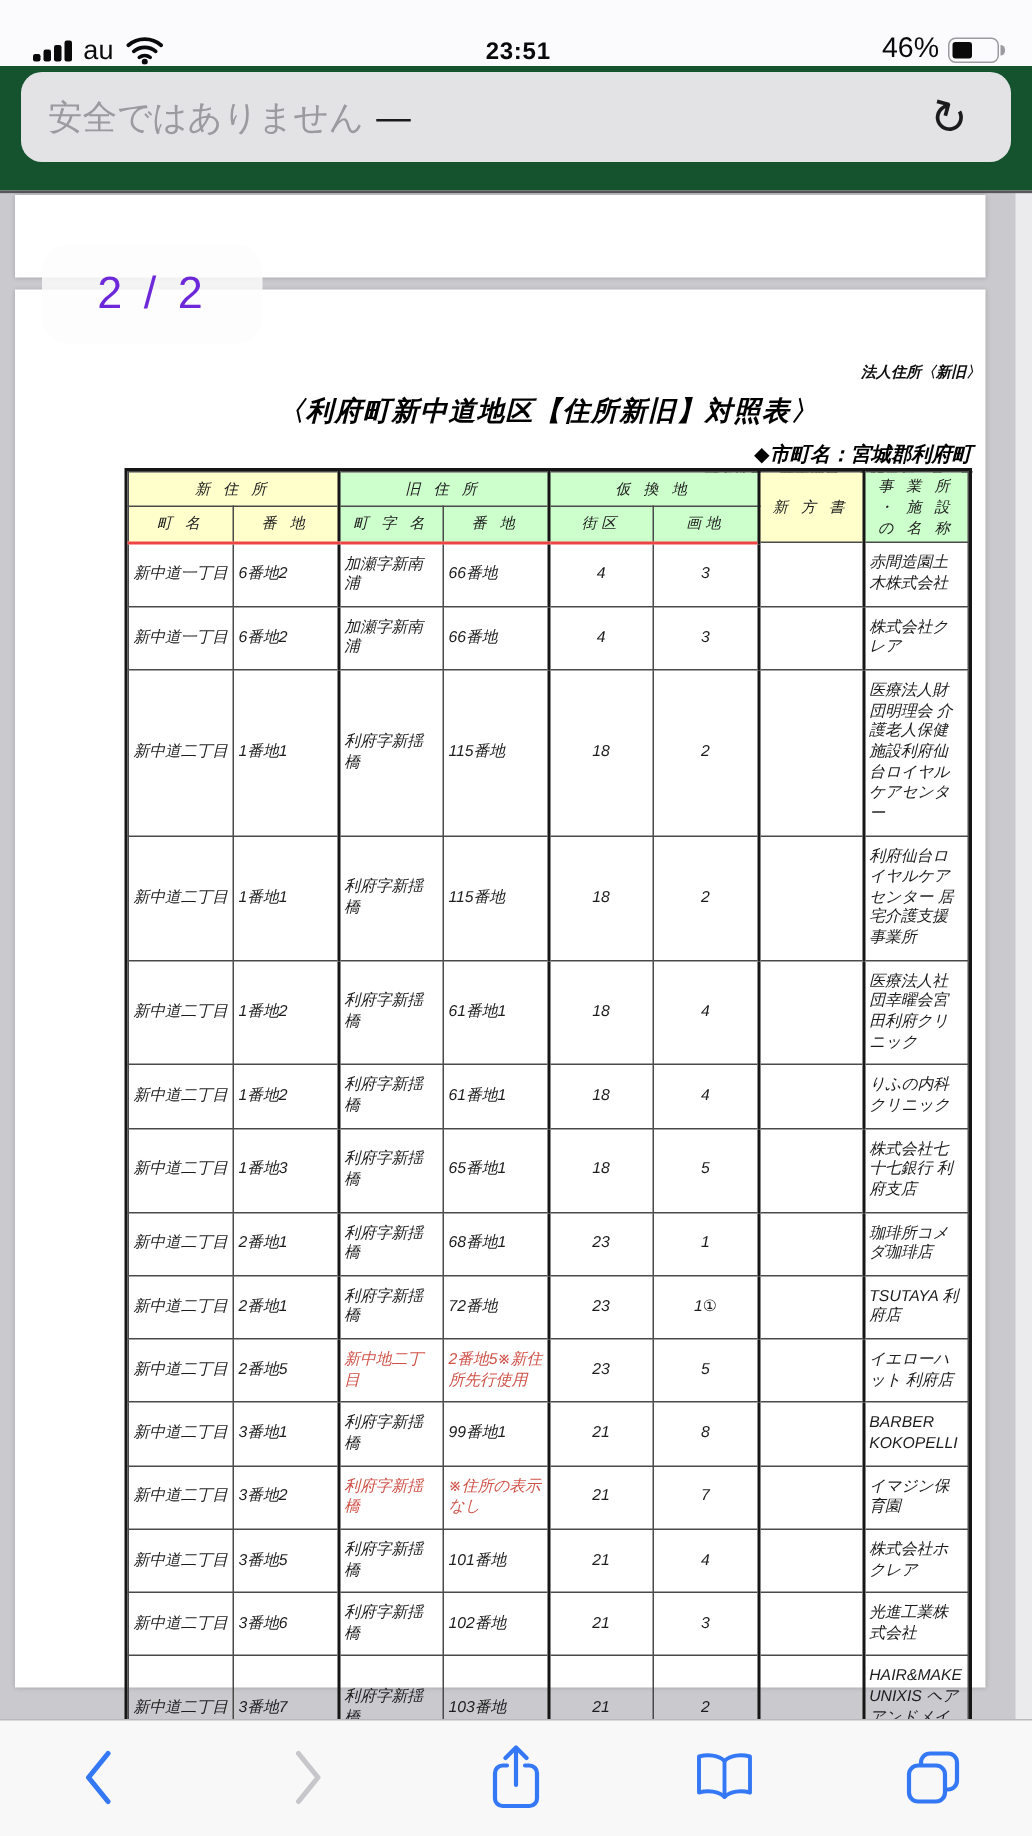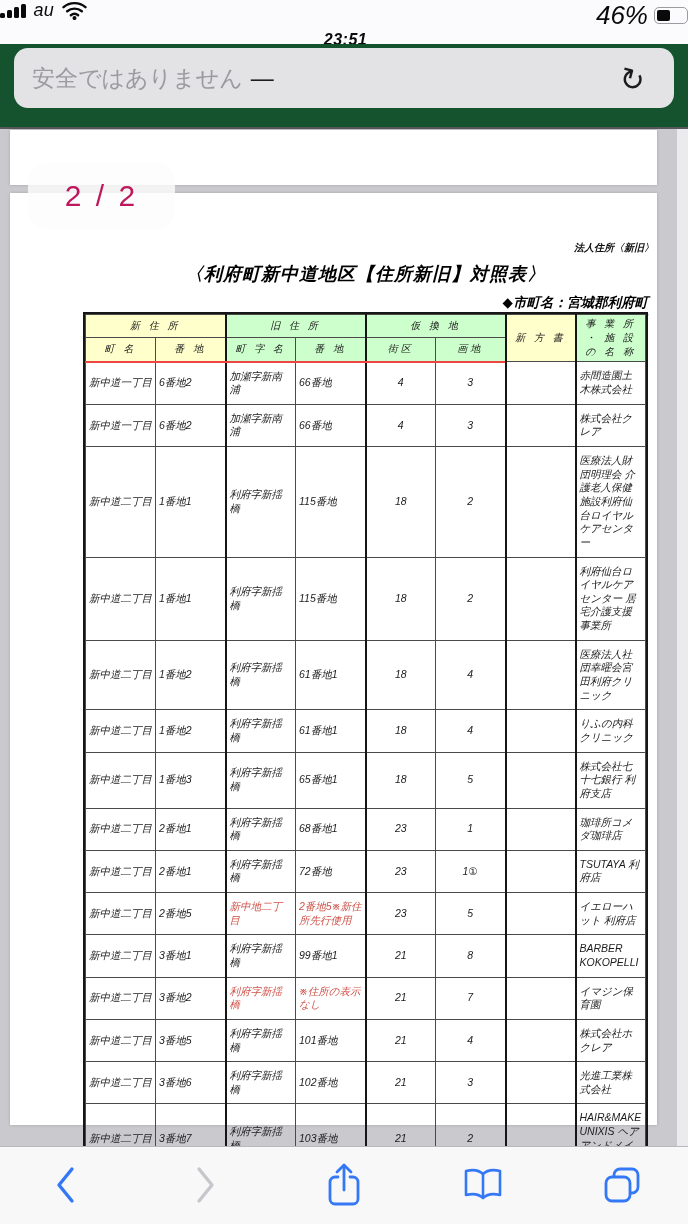--- a/index.html
+++ b/index.html
@@ -1,50 +1,50 @@
 <!DOCTYPE html>
 <html><head>
 <meta charset="utf-8">
 <style>
   * { box-sizing: border-box; margin: 0; padding: 0; }
   html,body { background:#000; }
   body { font-family:"Liberation Sans","DejaVu Sans",sans-serif; }
   .screen { position:relative; width:688px; height:1224px; margin:0 auto; background:#fbfbfd; overflow:hidden; }
 
   
-  .status-bar { position:absolute; top:0; left:0; right:0; height:44px; display:flex; align-items:flex-start; justify-content:space-between; padding:0 0; color:#0a0a0a;font-style:italic; }
+  .status-bar { position:absolute; top:0; left:0; right:0; height:44px; display:flex; align-items:flex-end; justify-content:space-between; padding:0 22px; color:#0a0a0a; }
   .sb-left { display:flex; align-items:center; gap:8px; width:220px; }
   .signal { display:flex; align-items:flex-end; gap:2.5px; height:15px; }
   .signal i { display:block; width:4.5px; background:#0a0a0a; border-radius:1.5px; }
   .signal .b1{height:5px} .signal .b2{height:8px} .signal .b3{height:11px} .signal .b4{height:14px}
   .carrier { font-size:18px; letter-spacing:.2px; }
   .sb-time { position:absolute; left:3px; right:0; text-align:center; font-size:16px; font-weight:bold; letter-spacing:.5px; pointer-events:none;margin-top:31px; }
   .sb-right { display:flex; align-items:center; gap:6px; justify-content:flex-end; width:220px; }
-  .batt-pct { font-size:26px;margin-left:40px; }
+  .batt-pct { font-size:19px;margin-left:40px; }
   .battery { position:relative; width:34px; height:17px; border:1.5px solid #9b9ba0; border-radius:5px; padding:2px; }
   .battery-fill { display:block; height:100%; background:#0a0a0a; border-radius:2px; }
   .battery-nub { position:absolute; right:-5px; top:4.5px; width:3px; height:7px; background:#9b9ba0; border-radius:0 3px 3px 0; }
 
   
   .chrome { position:absolute; top:44px; left:0; right:0; height:83px; background:#14532d; }
   .url-pill { position:absolute; left:14px; right:14px; top:4px; height:60px; background:#e3e3e6; border-radius:14px; display:flex; align-items:center; padding:0 58px 0 18px; overflow:hidden; white-space:nowrap; }
   .url-pill .sec { color:#9a9a9f; font-size:23px; }
   .url-pill .sep { color:#1b1b1d; font-size:23px; padding:0 8px; }
   .url-pill .dom { color:#1b1b1d; font-size:23px; }
   .reload { position:absolute; right:24px; top:14px; width:36px; height:36px; border:none; background:transparent; font-size:30px; line-height:34px; color:#1b1b1d; cursor:pointer; transform:rotate(15deg); }
   .chrome-border { position:absolute; top:127px; left:0; right:0; height:2px; background:#58585c; }
 
   
   .content { position:absolute; top:129px; left:0; right:0; height:1017px; background:#c9c9ce; }
   .edge-strip { position:absolute; top:0; bottom:0; right:0; width:11px; background:#ebebee; }
   .page { position:absolute; left:10px; width:647px; background:#ffffff; box-shadow:0 0 3px rgba(0,0,0,.18); }
   .page1 { top:1px; height:55px; }
   .page2 { top:64px; height:932px;font-style:italic; }
 
-  .badge { position:absolute; left:28px; top:34px; width:147px; height:66px; background:rgba(252,252,253,.82); border-radius:18px; display:flex; align-items:center; justify-content:center; font-size:30px; letter-spacing:3px; color:#be185d; }
+  .badge { position:absolute; left:28px; top:34px; width:147px; height:66px; background:rgba(252,252,253,.82); border-radius:18px; display:flex; align-items:center; justify-content:center; font-size:30px; letter-spacing:3px; color:#6d28d9; }
 
   .corner-note { position:absolute; top:48px; left:73px; width:571px; text-align:right; font-size:10px; font-weight:bold; color:#111; font-family:"Liberation Serif","DejaVu Serif",serif; }
   .doc-title { position:absolute; top:69px; left:73px; width:565px; text-align:center; font-size:18px; font-weight:bold; color:#000; font-family:"Liberation Serif","DejaVu Serif",serif; letter-spacing:1px; }
   .meta-row { position:absolute; top:101px; left:73px; width:565px; display:flex; justify-content:space-between; align-items:flex-end; font-family:"Liberation Serif","DejaVu Serif",serif; font-weight:bold; color:#000;flex-direction:column; }
   .meta-row .muni { font-size:13.5px; }
   .meta-row .date { font-size:10px; }
 
   
   .table-wrap { position:absolute; top:119px; left:73px; width:565px; border:2px solid #161616; }
   table.doc-table { border-collapse:collapse; table-layout:fixed; width:100%; }

